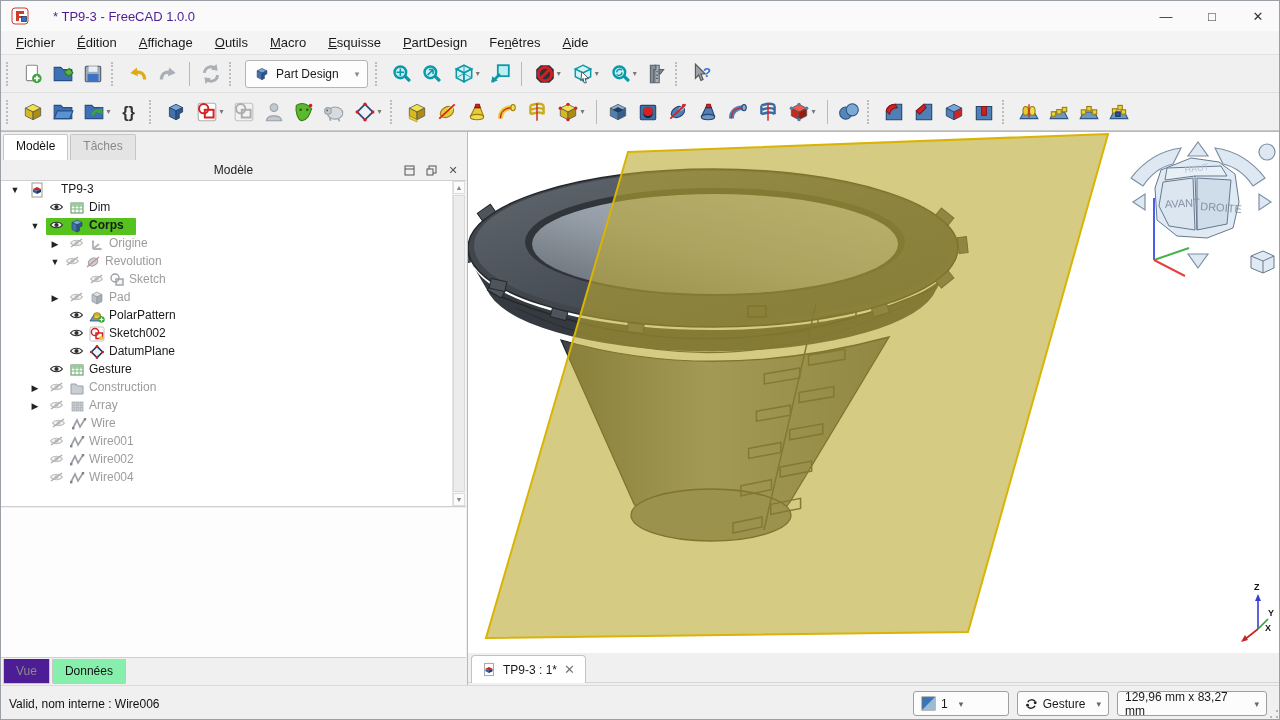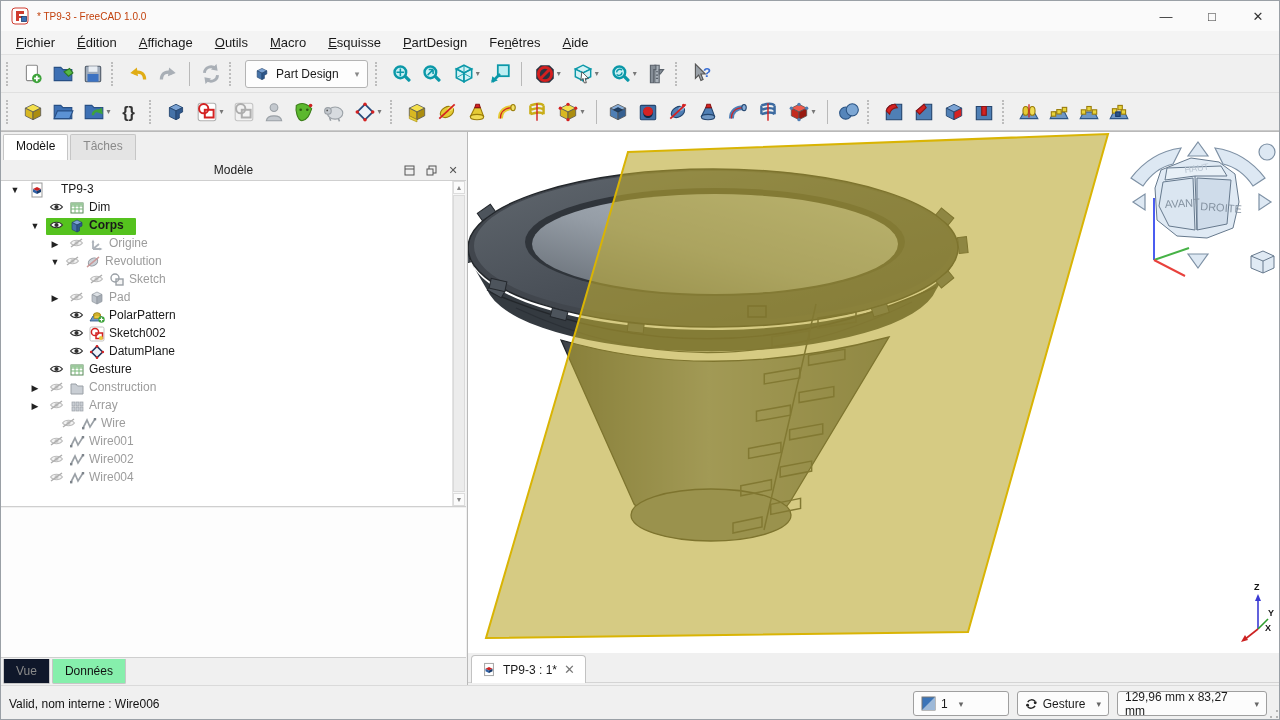--- a/index.html
+++ b/index.html
@@ -3,21 +3,21 @@
 <meta charset="utf-8">
 <style>
   * { margin:0; padding:0; box-sizing:border-box; }
   html,body { width:1280px; height:720px; overflow:hidden; }
   body { font-family:"Liberation Sans", sans-serif; font-size:12px; color:#1a1a1a;
          background:#f0f0f0; position:relative; border:1px solid #9aa0a6; }
 
   
   .titlebar { position:absolute; left:0; top:0; width:1280px; height:30px;
               background:#fafafa; display:flex; align-items:center; padding-left:10px; }
-  .title-text { font-size:10px; margin-left:8px; color:#c2410c; }
+  .title-text { font-size:13px; margin-left:24px; color:#4c1d95; }
   .win-controls { position:absolute; right:0; top:0; height:30px; display:flex; }
   .win-btn { width:46px; height:30px; display:flex; align-items:center; justify-content:center;
              font-size:13px; color:#333; }
   
   .menubar { position:absolute; left:0; top:30px; width:1280px; height:24px; background:#f4f4f4;
              display:flex; align-items:center; padding-left:4px; border-bottom:1px solid #e2e2e2; font-size:13px; }
   .menu-item { padding:2px 11px; }
   .menu-item u { text-decoration:underline; }
   
   .tbrow { position:absolute; left:0; width:1280px; height:38px; background:#f0f0f0;
@@ -55,21 +55,21 @@
   .tw-label { position:absolute; }
   .tree-row .dim { color:#9c9c9c; }
   .hl-green { background:#55c21e; border-radius:1px; padding:0 3px; }
   .scrollbar { position:absolute; right:0; top:0; width:14px; height:100%; background:#f6f6f6; border-left:1px solid #e3e3e3; }
   .sb-btn { position:absolute; right:1px; width:12px; height:13px; background:#fbfbfb; border:1px solid #dcdcdc;
             font-size:7px; color:#888; display:flex; align-items:center; justify-content:center; }
   .sb-thumb { position:absolute; right:1px; top:14px; width:12px; height:297px; background:#ececec; border:1px solid #dadada; }
   .prop-panel { position:absolute; left:0; top:376px; width:465px; height:150px; background:#fdfdfd; border-bottom:1px solid #cfcfcf; }
   .bottom-tabs { position:absolute; left:0; top:527px; display:flex; }
   .bottom-tab { padding:5px 12px; font-size:12px; border:1px solid #c6c6c6; border-top:none;
-                background:#0f172a; color:#8a8a8a; margin-left:2px; border-radius:0 0 2px 2px; }
+                background:#4c1d95; color:#8a8a8a; margin-left:2px; border-radius:0 0 2px 2px; }
   .bottom-tab.active { background:#86efac; color:#111; }
   
   .viewport { position:absolute; left:467px; top:130px; width:813px; height:522px; background:#fff;
               border-top:1px solid #b9b9b9; }
   
   .mdibar { position:absolute; left:467px; top:652px; width:813px; height:30px; background:#f0f0f0;
             border-bottom:1px solid #d4d4d4; }
   .mditab { position:absolute; left:3px; top:2px; height:28px; background:#fff; border:1px solid #c2c2c2;
             border-bottom:none; border-radius:4px 4px 0 0; display:flex; align-items:center; gap:7px; padding:0 10px; }
   .mditab .close { color:#777; font-size:13px; }
@@ -688,21 +688,21 @@
             </svg><svg class="tw-icon" style="left:20px" width="16" height="16" viewBox="0 0 16 16">
               <rect x="3" y="4" width="3" height="4" fill="#c9ced4" stroke="#9aa0a6" stroke-width="0.7"></rect>
               <rect x="3" y="9" width="3" height="4" fill="#c9ced4" stroke="#9aa0a6" stroke-width="0.7"></rect>
               <rect x="7" y="4" width="3" height="4" fill="#c9ced4" stroke="#9aa0a6" stroke-width="0.7"></rect>
               <rect x="7" y="9" width="3" height="4" fill="#c9ced4" stroke="#9aa0a6" stroke-width="0.7"></rect>
               <rect x="11" y="4" width="3" height="4" fill="#c9ced4" stroke="#9aa0a6" stroke-width="0.7"></rect>
               <rect x="11" y="9" width="3" height="4" fill="#c9ced4" stroke="#9aa0a6" stroke-width="0.7"></rect>
             </svg><span class="tw-label dim" style="left:40px;">Array</span></span></span>
       </div>
       <div class="tree-row">
-        <span style="position:absolute;left:60px;height:16px;top:1px;display:inline-block;width:400px;"><span style="position:relative;display:inline-block;width:100%;height:16px;"><svg class="tw-eye" style="left:0" width="15" height="14" viewBox="0 0 15 14">
+        <span style="position:absolute;left:50px;height:16px;top:1px;display:inline-block;width:400px;"><span style="position:relative;display:inline-block;width:100%;height:16px;"><svg class="tw-eye" style="left:0" width="15" height="14" viewBox="0 0 15 14">
               <path d="M1.5 7c2.6-3.6 9.4-3.6 12 0-2.6 3.6-9.4 3.6-12 0z" fill="#f4f4f4" stroke="#bdbdbd" stroke-width="1.1"></path>
               <circle cx="7.5" cy="7" r="2" fill="#c9c9c9"></circle>
               <line x1="2" y1="11" x2="13" y2="3" stroke="#aeaeae" stroke-width="1.4"></line>
             </svg><svg class="tw-icon" style="left:20px" width="16" height="16" viewBox="0 0 16 16">
               <polyline points="2,12 6,4 9,11 14,3" fill="none" stroke="#9aa0a6" stroke-width="1.7"></polyline>
               <rect x="1" y="11" width="2.4" height="2.4" fill="#7d848b"></rect>
               <rect x="12.8" y="2" width="2.4" height="2.4" fill="#7d848b"></rect>
             </svg><span class="tw-label dim" style="left:40px;">Wire</span></span></span>
       </div>
       <div class="tree-row">

